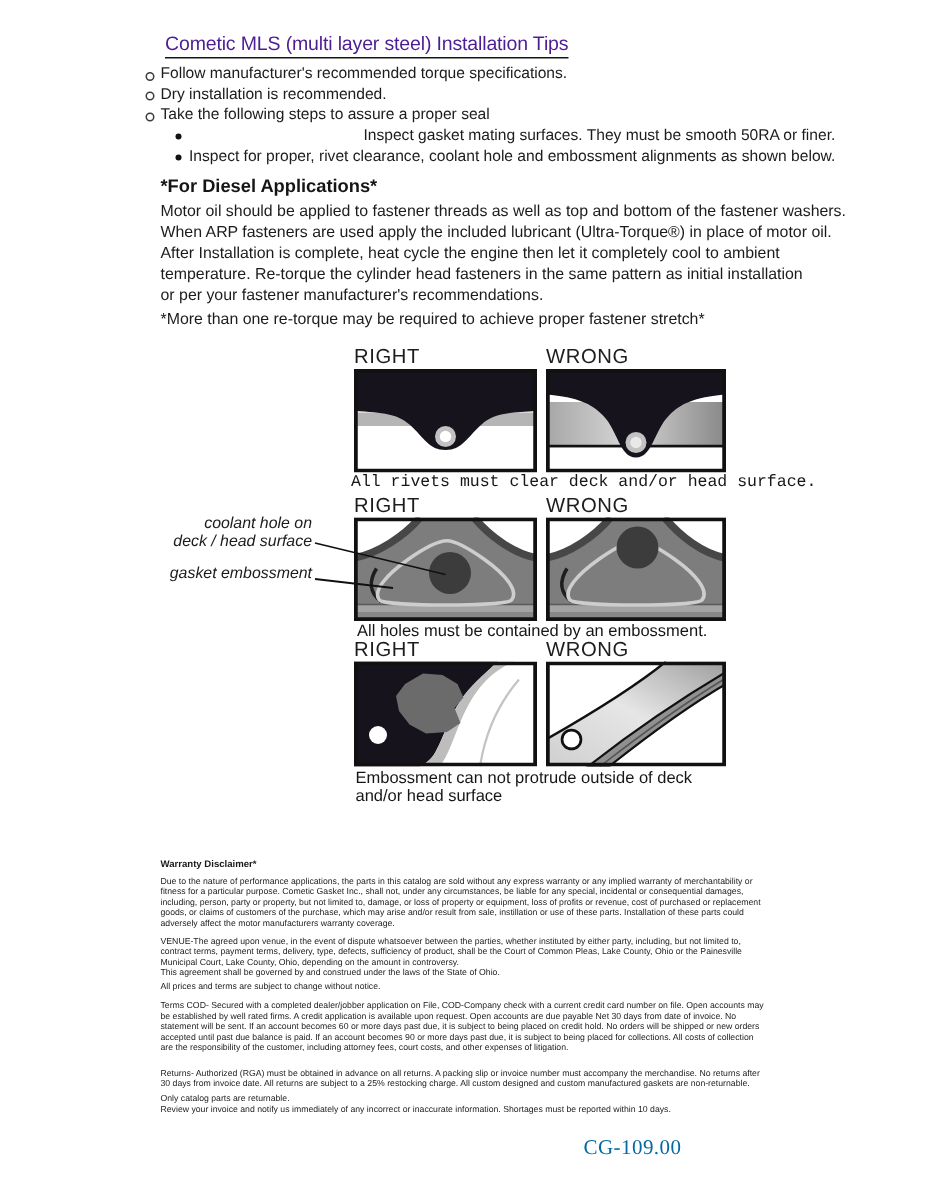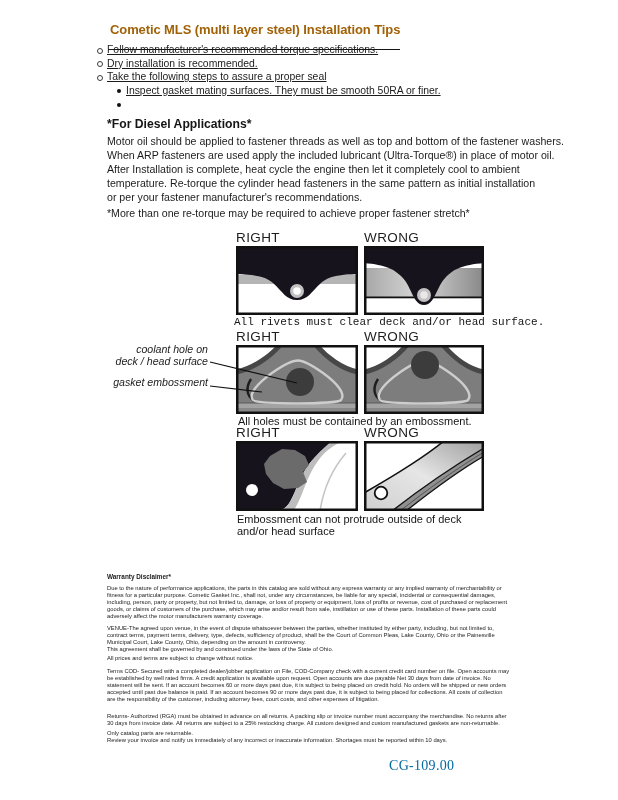--- a/index.html
+++ b/index.html
@@ -1,24 +1,24 @@
 <!DOCTYPE html>
 <html><head>
 <meta charset="utf-8">
 <style>
   html,body{margin:0;padding:0;background:#ffffff;}
   .page{position:relative;width:618px;height:800px;background:#ffffff;overflow:hidden;
         font-family:"Liberation Sans",sans-serif;color:#1a1a1a;}
   .abs{position:absolute;}
 
-  .title{font-size:13px;font-weight:bold;letter-spacing:-0.1px;
-         border-bottom:1.6px solid #141414;padding-bottom:12px;color:#a16207;}
+  .title{font-size:13px;font-weight:normal;letter-spacing:-0.1px;
+         border-bottom:1.6px solid #141414;padding-bottom:2px;color:#4c1d95;}
 
   .tips{font-size:10.4px;line-height:13.7px;color:#1c1c1c;}
-  .brow{position:relative;padding-left:10px;white-space:nowrap;text-decoration:underline;}
+  .brow{position:relative;padding-left:10px;white-space:nowrap;}
   .brow .odot{position:absolute;left:0;top:4.6px;width:4px;height:4px;
               border:1px solid #3c3c3c;border-radius:50%;background:#fff;}
   .brow.sub{margin-left:19px;text-align:right;}
   .brow.sub .fdot{position:absolute;left:1px;top:5.2px;width:4.2px;height:4.2px;
                   border-radius:50%;background:#111;}
 
   .diesel-h{font-size:12.2px;font-weight:bold;color:#151515;}
   .body-p{font-size:10.6px;line-height:14.2px;white-space:pre-line;color:#1c1c1c;width:505px;}
 
   .dg-label{font-size:13.5px;letter-spacing:0.4px;text-align:left;color:#1d1d1d;}
@@ -53,20 +53,21 @@
     <div class="brow">
       <span class="odot"></span>
       <span>Take the following steps to assure a proper seal</span>
     </div>
     <div class="brow sub">
       <span class="fdot"></span>
       <span>Inspect gasket mating surfaces.  They must be smooth 50RA or finer.</span>
     </div>
     <div class="brow sub">
       <span class="fdot"></span>
+      <span>Inspect for proper, rivet clearance, coolant hole and embossment alignments as shown below.</span>
     </div>
   </div>
 
   <div class="abs diesel-h" style="left:107px;top:117px;">*For Diesel Applications*</div>
   <div class="abs body-p" style="left:107px;top:134px;">Motor oil should be applied to fastener threads as well as top and bottom of the fastener washers.
 When ARP fasteners are used apply the included lubricant (Ultra-Torque®) in place of motor oil.</div>
   <div class="abs body-p" style="left:107px;top:162px;">After Installation is complete, heat cycle the engine then let it completely cool to ambient
 temperature. Re-torque the cylinder head fasteners in the same pattern as initial installation
 or per your fastener manufacturer's recommendations.</div>
   <div class="abs body-p" style="left:107px;top:206px;">*More than one re-torque may be required to achieve proper fastener stretch*</div>

